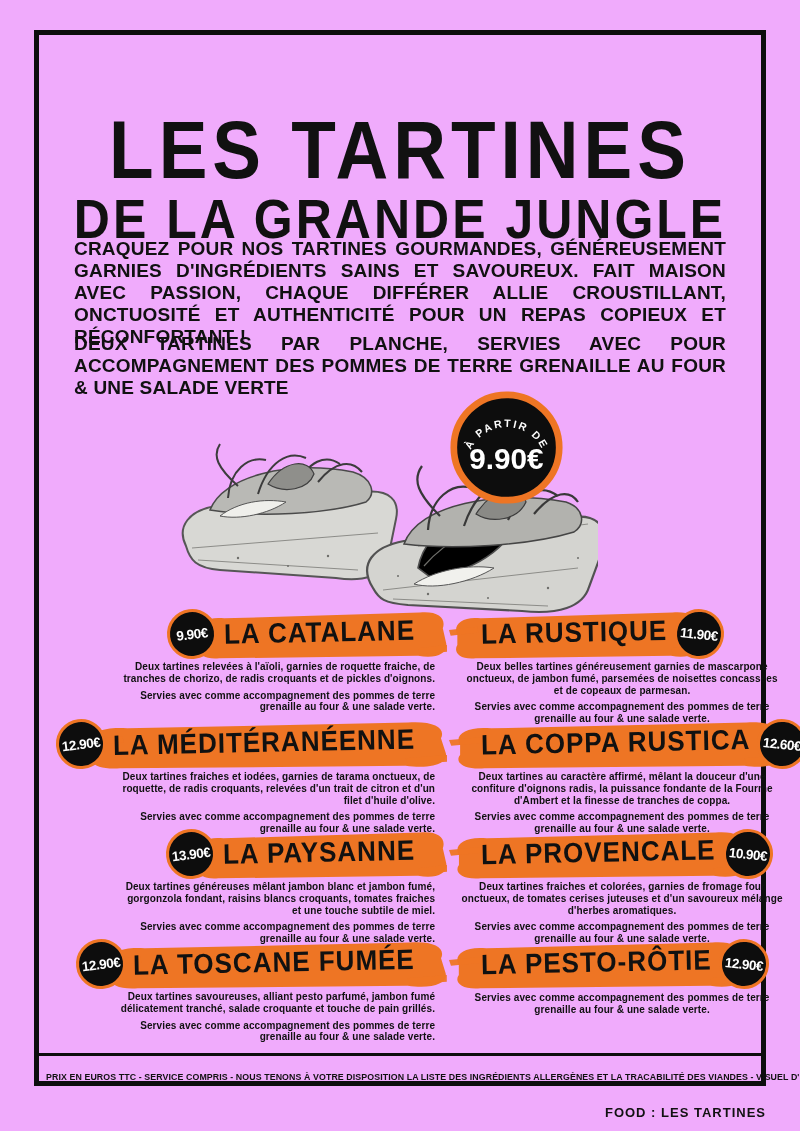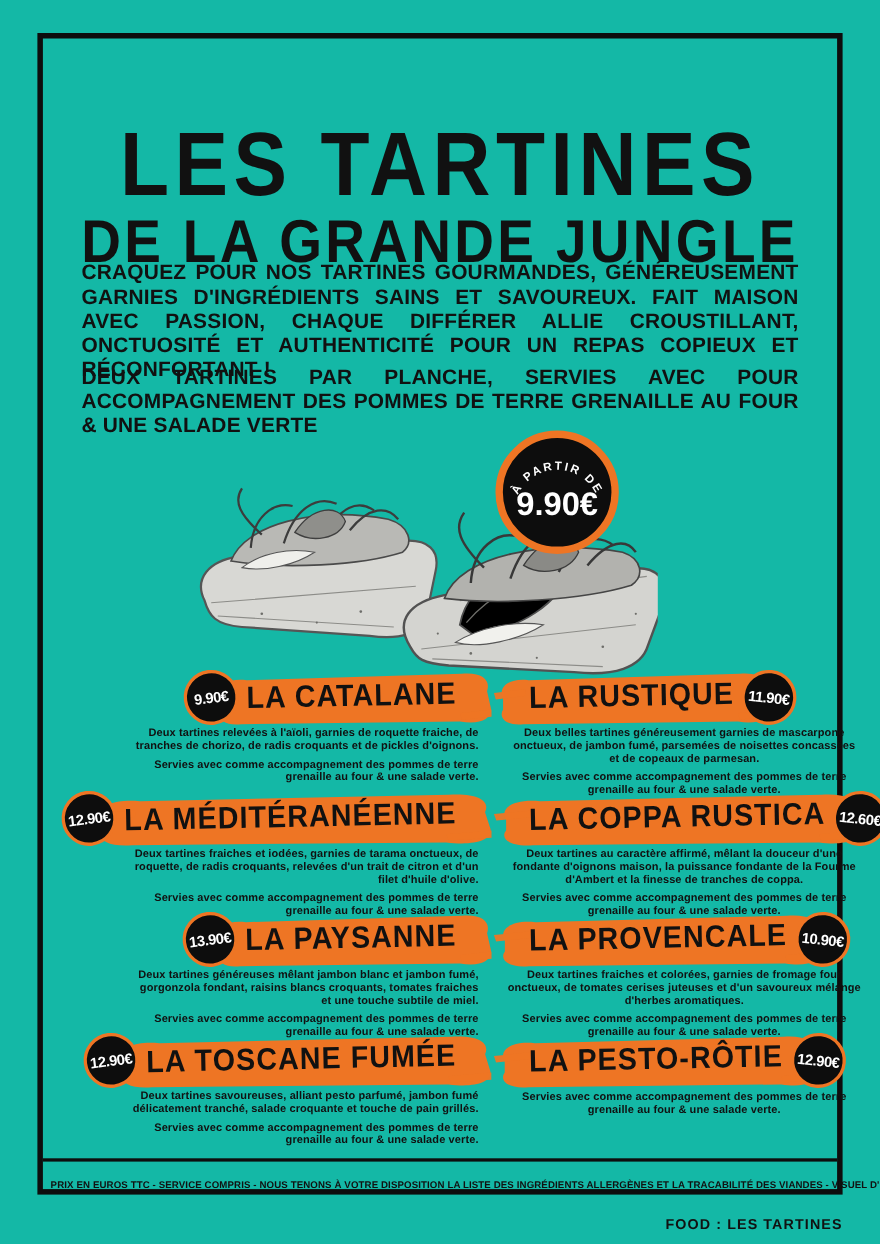--- a/index.html
+++ b/index.html
@@ -1,20 +1,20 @@
 <!DOCTYPE html>
 <html><head>
 <meta charset="utf-8">
 <style>
   html,body{margin:0;padding:0;}
   body{
     width:800px;height:1131px;background:#ffffff;color:#111;
     font-family:"Liberation Sans",sans-serif;-webkit-font-smoothing:antialiased;
   }
-  .page{position:relative;width:800px;height:1131px;overflow:hidden;background:#14b8a6;}
+  .page{position:relative;width:800px;height:1131px;overflow:hidden;background:#f0abfc;}
   .frame{position:absolute;left:34px;top:30px;width:732px;height:1056px;
     border:5px solid #0d0d0d;box-sizing:border-box;}
   .title1{position:absolute;left:0;right:0;top:60px;text-align:center;
     font-weight:bold;font-size:73px;line-height:1;letter-spacing:5px;
     transform:scaleY(1.12);transform-origin:center top;white-space:nowrap;}
   .title2{position:absolute;left:0;right:0;top:150px;text-align:center;
     font-weight:bold;font-size:50px;line-height:1;letter-spacing:3px;
     transform:scaleY(1.1);transform-origin:center top;white-space:nowrap;}
   .intro{position:absolute;left:74px;width:652px;font-weight:bold;
     font-size:19px;line-height:1.16;text-align:justify;letter-spacing:0.2px;}
@@ -170,21 +170,21 @@
           <svg class="brush-bg" viewBox="0 0 300 60" preserveAspectRatio="none">
               <path fill="#EE7524" d="M10,30 C4,18 16,7 38,10 L268,3 C290,1 299,10 295,22 L299,40 C301,52 288,59 266,55 L32,58 C12,60 5,50 10,42 Z"></path>
               <path fill="#EE7524" d="M0,24 L34,20 L35,27 L2,31 Z M266,46 L300,42 L300,50 L268,53 Z" opacity="0.95"></path>
             </svg>
           <span class="item-name">LA COPPA RUSTICA</span>
         </div>
         <div class="price-badge">
             <span>12.60€</span>
           </div>
       </div>
-      <p class="desc">Deux tartines au caractère affirmé, mêlant la douceur d'une fondante d'oignons maison, la puissance fondante de la Fourme d'Ambert et la finesse de tranches de coppa.</p>
+      <p class="desc">Deux tartines au caractère affirmé, mêlant la douceur d'une confiture d'oignons radis, la puissance fondante de la Fourme d'Ambert et la finesse de tranches de coppa.</p>
       <p class="desc serves">Servies avec comme accompagnement des pommes de terre grenaille au four &amp; une salade verte.</p>
     </section>
 
     <section class="item left">
       <div class="item-header">
         <div class="price-badge">
             <span>13.90€</span>
           </div>
         <div class="brush">
           <svg class="brush-bg" viewBox="0 0 300 60" preserveAspectRatio="none">

